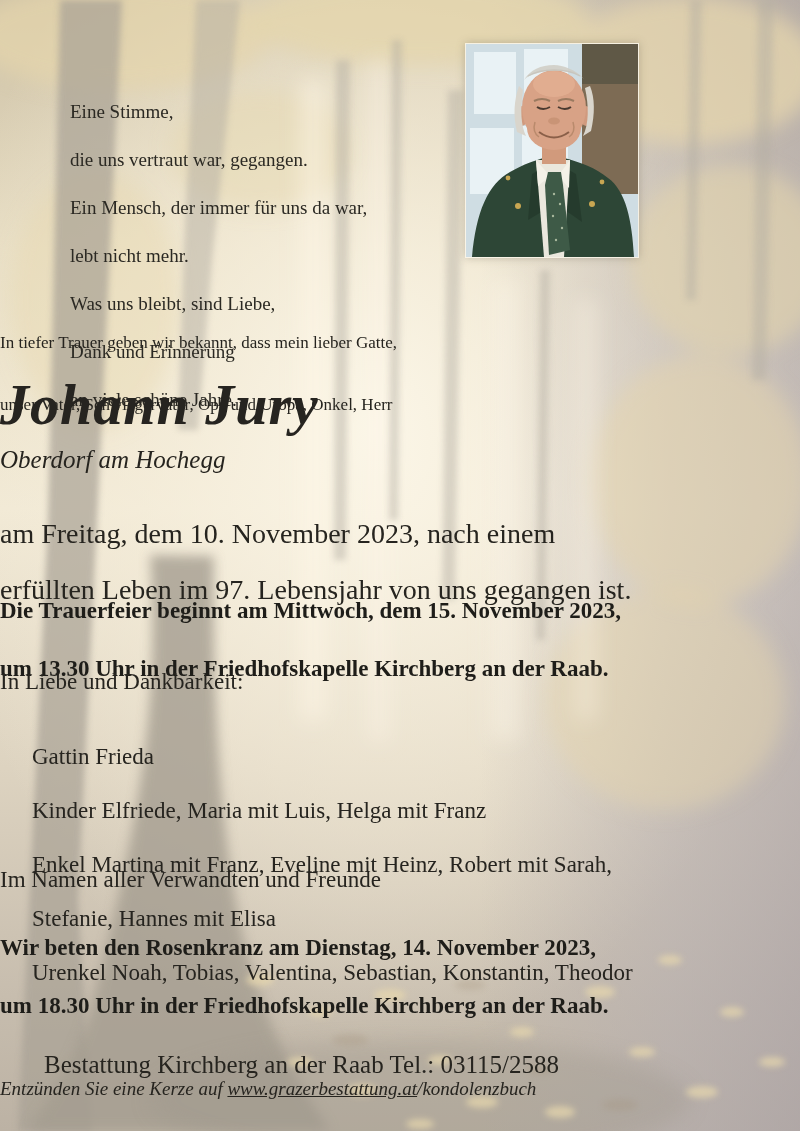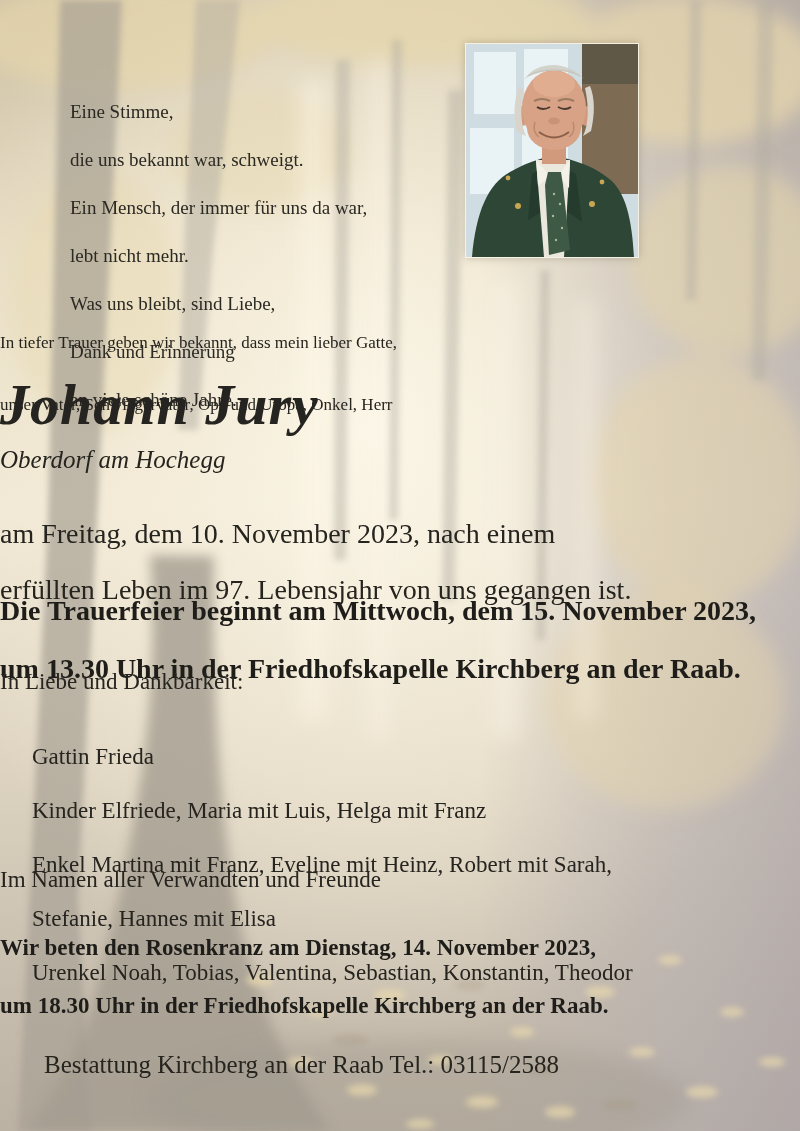--- a/index.html
+++ b/index.html
@@ -19,21 +19,21 @@
     position:absolute;left:465px;top:43px;width:172px;height:213px;
     border:1px solid rgba(250,246,234,.85);
     box-shadow:0 0 8px rgba(110,100,80,.35);
     overflow:hidden;
   }
   .photo svg{display:block;}
   .announce{left:0;top:296px;width:800px;font-size:17px;line-height:31px;}
   .name{left:0;top:372px;width:800px;font-size:58px;line-height:66px;font-weight:bold;font-style:italic;color:#262420;letter-spacing:1px;}
   .origin{left:0;top:446px;width:800px;font-size:25px;line-height:28px;font-style:italic;}
   .death{left:0;top:492px;width:800px;font-size:28px;line-height:28px;}
-  .bold-notice{left:0;top:567px;width:800px;font-size:28px;line-height:29px;font-weight:bold;color:#1e1d19;}
+  .bold-notice{left:0;top:567px;width:800px;font-size:23px;line-height:29px;font-weight:bold;color:#1e1d19;}
   .dedication{left:0;top:668px;width:660px;font-size:23px;line-height:27px;}
   .family{left:0;top:716px;width:800px;font-size:23px;line-height:27px;margin-left:32px;}
   .closing{left:0;top:866px;width:800px;font-size:23px;line-height:27px;}
   .rosary{left:0;top:904px;width:800px;font-size:23px;line-height:29px;font-weight:bold;color:#1e1d19;}
   .footer1{left:0;top:1053px;width:800px;font-size:25px;line-height:23px;padding-left:44px;}
   .footer2{left:0;top:1077px;width:800px;font-size:19px;line-height:23px;font-style:italic;}
   .footer2 .url{text-decoration:underline;}
 </style>
 </head>
 <body>
@@ -129,21 +129,21 @@
     <g fill="#a3927a" opacity="0.28" filter="url(#b3)">
       <ellipse cx="350" cy="1040" rx="18" ry="6"></ellipse>
         <ellipse cx="470" cy="985" rx="15" ry="5"></ellipse>
       <ellipse cx="620" cy="1105" rx="18" ry="6"></ellipse>
         <ellipse cx="540" cy="1070" rx="14" ry="5"></ellipse>
     </g>
   </svg>
 
   <div class="txt poem">
     <div>Eine Stimme,</div>
-    <div>die uns bekannt war, schweigt.</div>
+    <div>die uns vertraut war, gegangen.</div>
     <div>Ein Mensch, der immer für uns da war,</div>
     <div>lebt nicht mehr.</div>
     <div>Was uns bleibt, sind Liebe,</div>
     <div>Dank und Erinnerung</div>
     <div>an viele schöne Jahre.</div>
   </div>
 
   <div class="photo" title="Portrait of the deceased, elderly man in dark green traditional jacket with tie">
     <svg width="172" height="213" viewBox="0 0 172 213" xmlns="http://www.w3.org/2000/svg" aria-hidden="true">
       <rect width="172" height="213" fill="#cfdde3"></rect>
@@ -232,14 +232,15 @@
   </div>
 
   <div class="txt closing">Im Namen aller Verwandten und Freunde</div>
 
   <div class="txt rosary">
     <div>Wir beten den Rosenkranz am Dienstag, 14. November 2023,</div>
     <div>um 18.30 Uhr in der Friedhofskapelle Kirchberg an der Raab.</div>
   </div>
 
   <div class="txt footer1">Bestattung Kirchberg an der Raab Tel.: 03115/2588</div>
+  <div class="txt footer2"><span>Entzünden Sie eine Kerze auf </span><span class="url">www.grazerbestattung.at</span><span>/kondolenzbuch</span></div>
 
 </div>
 
 </body></html>

